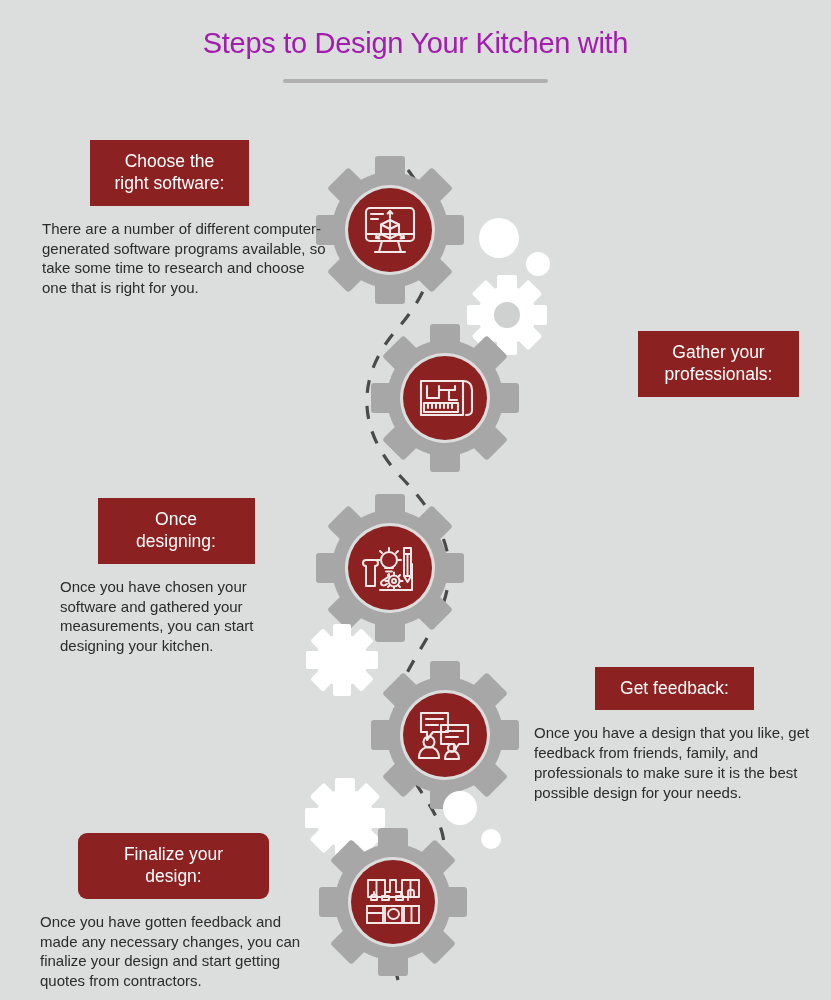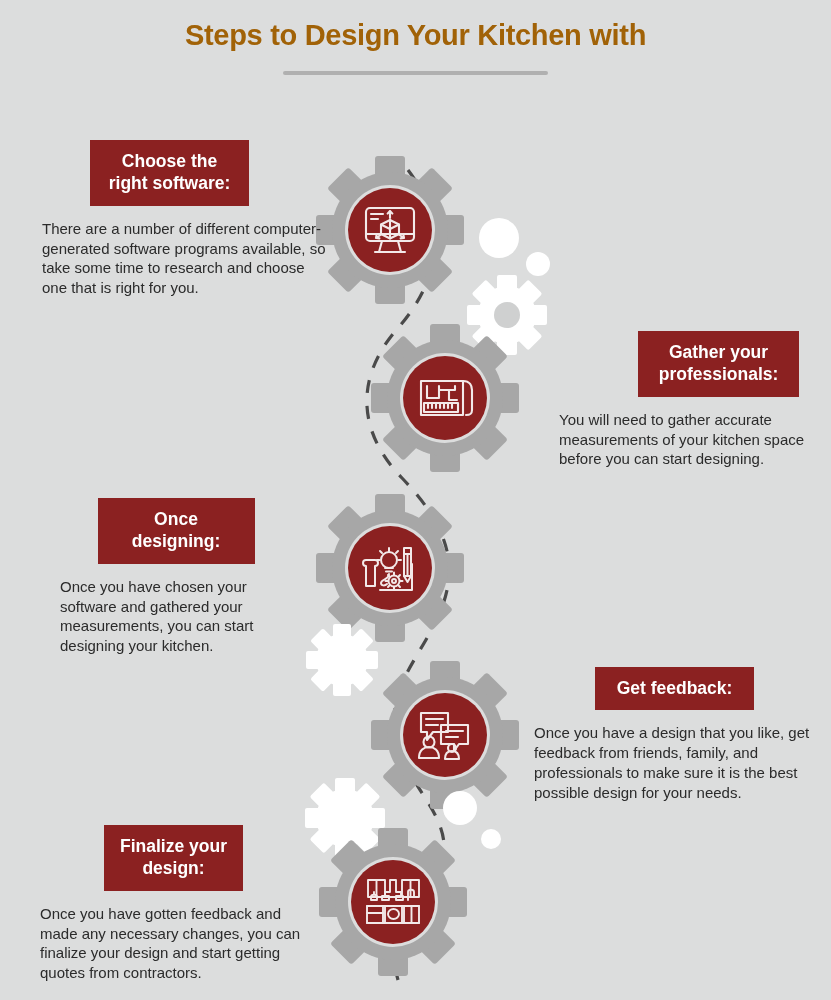--- a/index.html
+++ b/index.html
@@ -13,24 +13,25 @@
 
   
   .title-block {
     position:absolute;
     top:18px; left:0; width:831px;
     text-align:center;
   }
   .title-block h1 {
     font-size:29px;
     line-height:1.22;
-    font-weight:bold;
-    color:#a16207;
+    font-weight:normal;
+    color:#a21caf;
     letter-spacing:-0.3px;
     padding:0 110px;
+    margin-top:8px;
   }
   .title-rule {
     width:265px; height:4px;
     background:#b0b0b0;
     margin:18px auto 0;
     border-radius:2px;
   }
 
   
   .spine {
@@ -38,21 +39,21 @@
     left:290px; top:130px;
     width:265px; height:870px;
   }
   .spine svg { display:block; }
 
   
   .step { position:absolute; }
   .step-label {
     background:#8b2121;
     color:#ffffff;
-    font-weight:bold;
+    font-weight:normal;
     font-size:17.5px;
     line-height:1.28;
     text-align:center;
     padding:10px 14px 11px;
     display:block;
   }
   .step-body {
     color:#2b2b2b;
     font-size:15px;
     line-height:1.32;
@@ -68,21 +69,21 @@
   .step-2 { left:555px; top:331px;  width:272px; }
   .step-2 .step-label { width:161px; margin:0 28px 0 auto; }
 
   .step-3 { left:56px;  top:498px;  width:240px; }
   .step-3 .step-label { width:157px; margin:0 auto; }
 
   .step-4 { left:530px; top:659px;  width:289px; }
   .step-4 .step-label { width:159px; margin:8px auto; }
 
   .step-5 { left:36px;  top:821px;  width:275px; }
-  .step-5 .step-label { width:139px; margin:4px auto; }
+  .step-5 .step-label { width:191px; margin:12px auto;border-radius:9px; }
 </style>
 </head>
 <body>
 
 <div class="title-block">
   <h1>
     <span>Steps to Design Your Kitchen with</span><br>
   </h1>
   <div class="title-rule"></div>
 </div>
@@ -374,21 +375,20 @@
     <span>right software:</span>
   </div>
   <div class="step-body">There are a number of different computer-generated software programs available, so take some time to research and choose one that is right for you.</div>
 </div>
 
 <div class="step step-2">
   <div class="step-label">
     <span>Gather your</span><br>
     <span>professionals:</span>
   </div>
-  <div class="step-body">You will need to gather accurate measurements of your kitchen space before you can start designing.</div>
 </div>
 
 <div class="step step-3">
   <div class="step-label">
     <span>Once</span><br>
     <span>designing:</span>
   </div>
   <div class="step-body">Once you have chosen your software and gathered your measurements, you can start designing your kitchen.</div>
 </div>
 

